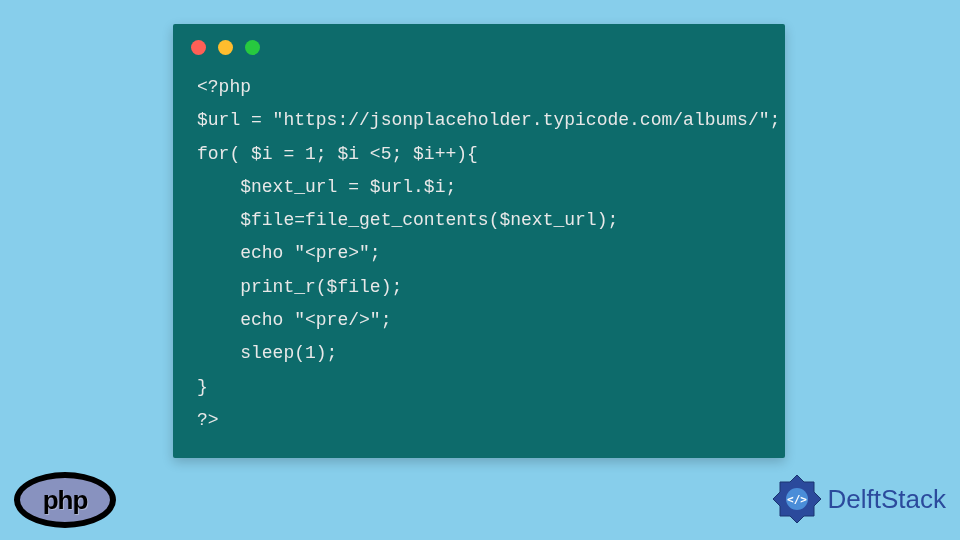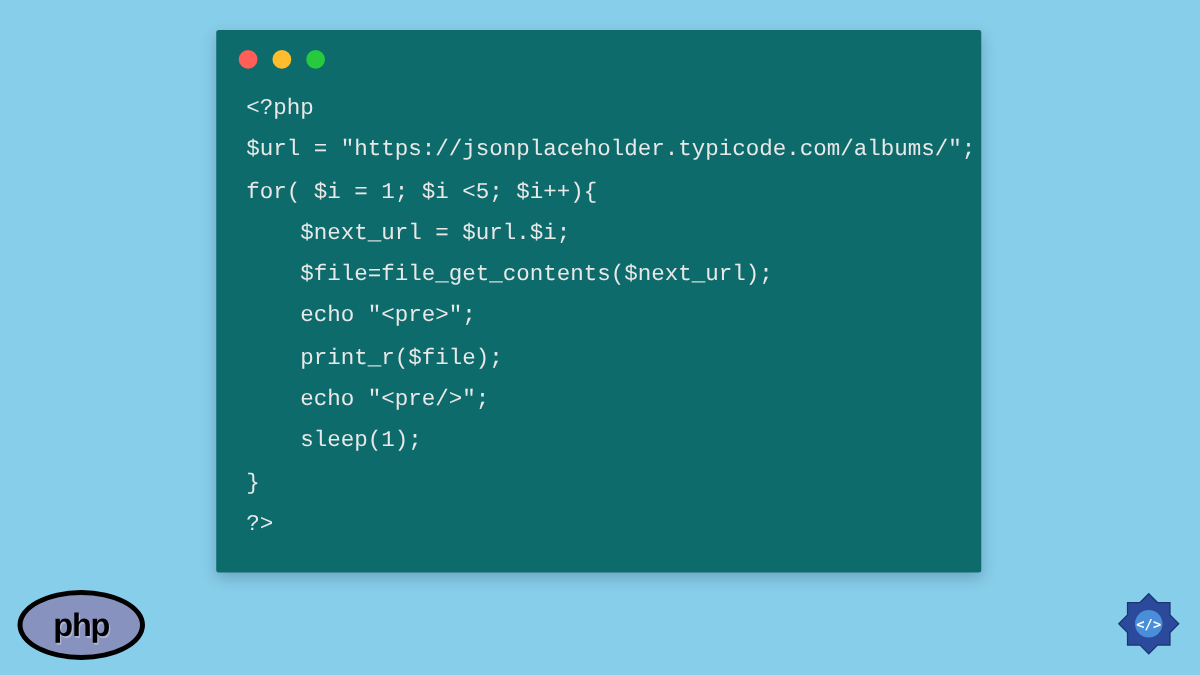--- a/index.html
+++ b/index.html
@@ -47,21 +47,21 @@
       bottom: 12px;
       left: 14px;
       width: 102px;
       height: 56px;
     }
     .php-ellipse {
       width: 102px;
       height: 56px;
       background: #8892bf;
       border-radius: 50%;
-      border: 4px solid #000000;
+      border: 6px solid #000000;
       display: flex;
       align-items: center;
       justify-content: center;
     }
     .php-text {
       color: #000;
       font-weight: bold;
       font-size: 26px;
       font-family: Arial, sans-serif;
       text-shadow: 1px 1px 0 rgba(255,255,255,0.3);
@@ -122,13 +122,14 @@
 <div class="delft-logo">
   <div class="delft-icon">
     <svg viewBox="0 0 54 54">
       <g transform="translate(27,27)">
         <path d="M 0,-24 L 7,-17 L 17,-17 L 17,-7 L 24,0 L 17,7 L 17,17 L 7,17 L 0,24 L -7,17 L -17,17 L -17,7 L -24,0 L -17,-7 L -17,-17 L -7,-17 Z" fill="#2b4a9c" stroke="#1a3570" stroke-width="1"></path>
         <circle r="11" fill="#4a8dd8"></circle>
         <text x="0" y="4" text-anchor="middle" font-size="11" fill="#fff" font-family="monospace" font-weight="bold">&lt;/&gt;</text>
       </g>
     </svg>
   </div>
+  <span class="delft-text">DelftStack</span>
 </div>
 
 </body></html>

